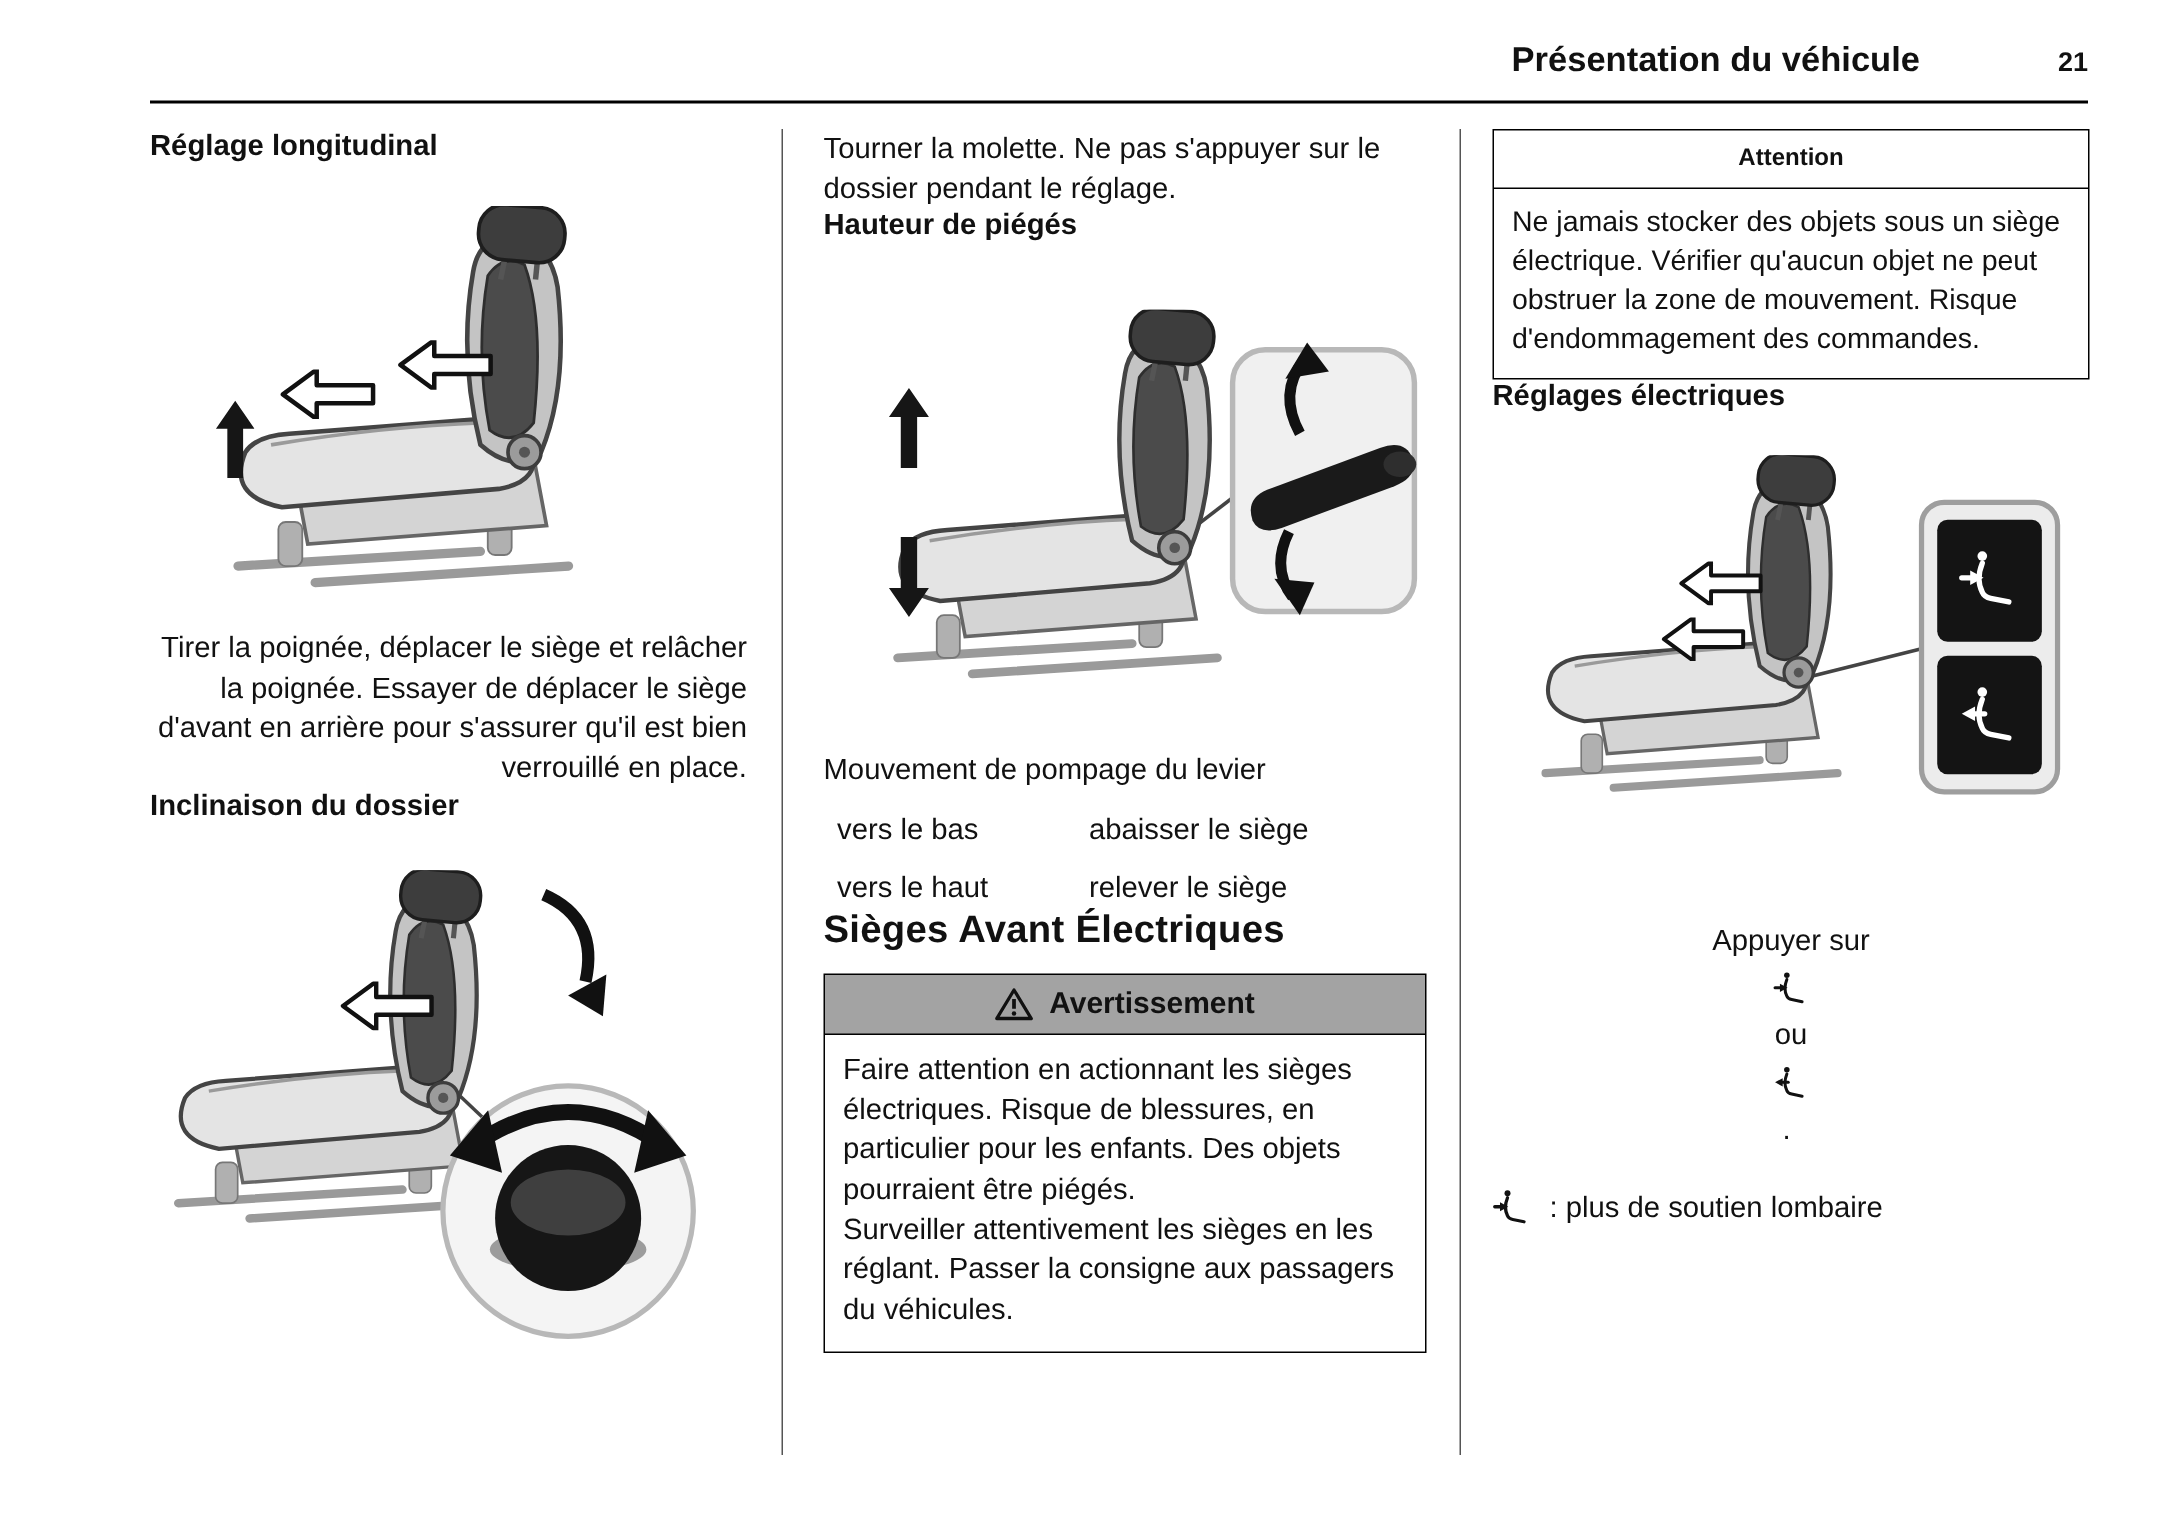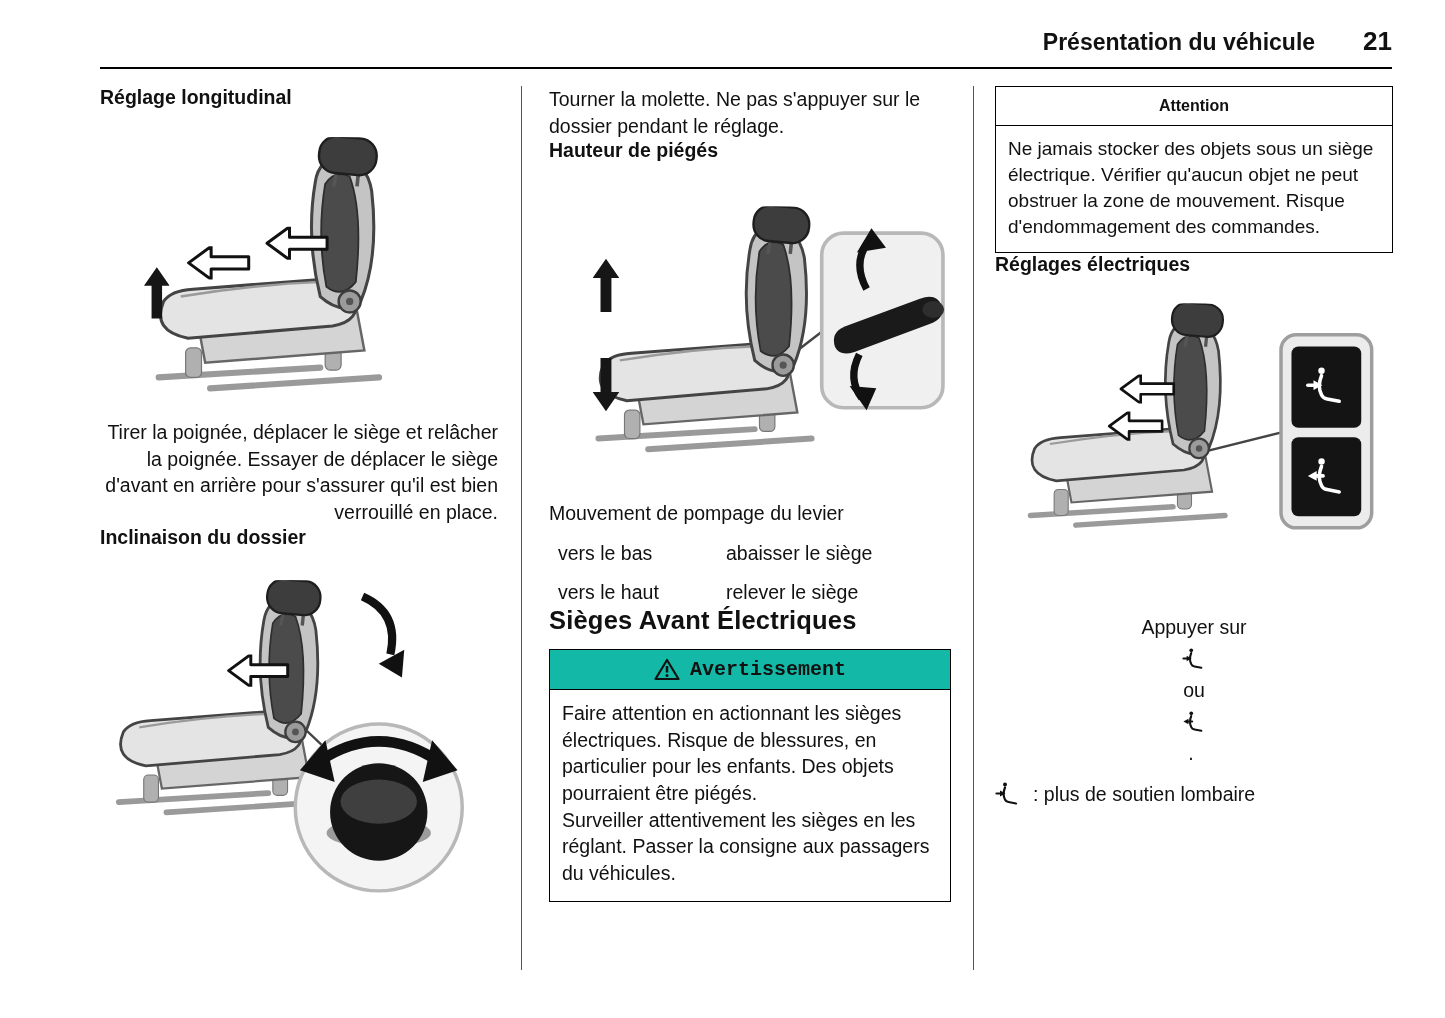--- a/index.html
+++ b/index.html
@@ -3,54 +3,54 @@
 <meta charset="utf-8">
 <style>
   html,body{margin:0;padding:0;}
   body{
     width:1445px;height:1018px;position:relative;overflow:hidden;
     background:#ffffff;color:#111;
     font-family:"Liberation Sans", sans-serif;
   }
   .abs{position:absolute;}
   
-  .header{left:100px;right:53px;top:26px;display:flex;justify-content:flex-end;align-items:baseline;gap:48px;}
+  .header{left:100px;right:53px;top:26px;display:flex;justify-content:flex-end;align-items:baseline;gap:92px;}
   .header-title{font-size:23px;font-weight:bold;}
-  .header-page{font-size:26px;font-weight:bold;}
+  .header-page{font-size:18px;font-weight:bold;}
   .header-rule{left:100px;top:67px;width:1292px;height:2px;background:#000;}
   .divider{top:86px;height:884px;width:1px;background:#555;}
   
   .col{top:86px;}
   .col1{left:100px;width:398px;}
   .col2{left:549px;width:402px;}
   .col3{left:995px;width:398px;}
   h3.sec{margin:0;font-size:19.5px;font-weight:bold;}
   p.body{margin:0;font-size:19.5px;line-height:1.37;}
   .illus{display:block;}
   .mt8{margin-top:8px;}.mt10{margin-top:10px;}.mt14{margin-top:14px;}
   .mt16{margin-top:16px;}.mt20{margin-top:20px;}.mt22{margin-top:22px;}
   .mt28{margin-top:28px;text-align:right;}.mt30{margin-top:30px;flex-direction:column;}
   
   .ht-row{display:flex;font-size:19.5px;margin-top:14px;line-height:1.3;}
   .ht-action{width:168px;padding-left:9px;flex:none;}
   
   .big-heading{margin:0;font-size:25.5px;font-weight:bold;letter-spacing:.2px;}
   
   .warn-box{border:1.4px solid #000;}
-  .warn-head{background:#14b8a6;border-bottom:1.4px solid #000;display:flex;align-items:center;justify-content:center;gap:10px;padding:8px 6px;font-family:Liberation Mono, monospace;}
+  .warn-head{background:#a3a3a3;border-bottom:1.4px solid #000;display:flex;align-items:center;justify-content:center;gap:10px;padding:8px 6px;}
   .warn-title{font-size:20px;font-weight:bold;}
   .warn-body{padding:10px 12px 14px 12px;font-size:19.5px;line-height:1.37;}
   .warn-body .p2{margin-top:0px;}
   
   .att-box{border:1.6px solid #000;}
   .att-head{text-align:center;font-size:16px;font-weight:bold;padding:10px 6px;border-bottom:1.6px solid #000;}
   .att-body{padding:10px 12px 12px 12px;font-size:19px;line-height:1.37;}
   
   .press-line{display:flex;align-items:center;gap:7px;font-size:19.5px;}
-  .lumbar-row{display:flex;align-items:center;gap:12px;font-size:19.5px;margin-top:15px;}
+  .lumbar-row{display:flex;align-items:center;gap:12px;font-size:19.5px;margin-top:26px;}
   .inline-ic{flex:none;display:inline-block;}
 </style>
 </head>
 <body>
 
 <svg style="position:absolute;width:0;height:0;overflow:hidden" aria-hidden="true">
   <defs>
     <symbol id="seat" viewBox="0 0 230 215">
       <g stroke="#9a9a9a" stroke-width="5" stroke-linecap="round">
         <line x1="16" y1="196" x2="148" y2="188"></line>

